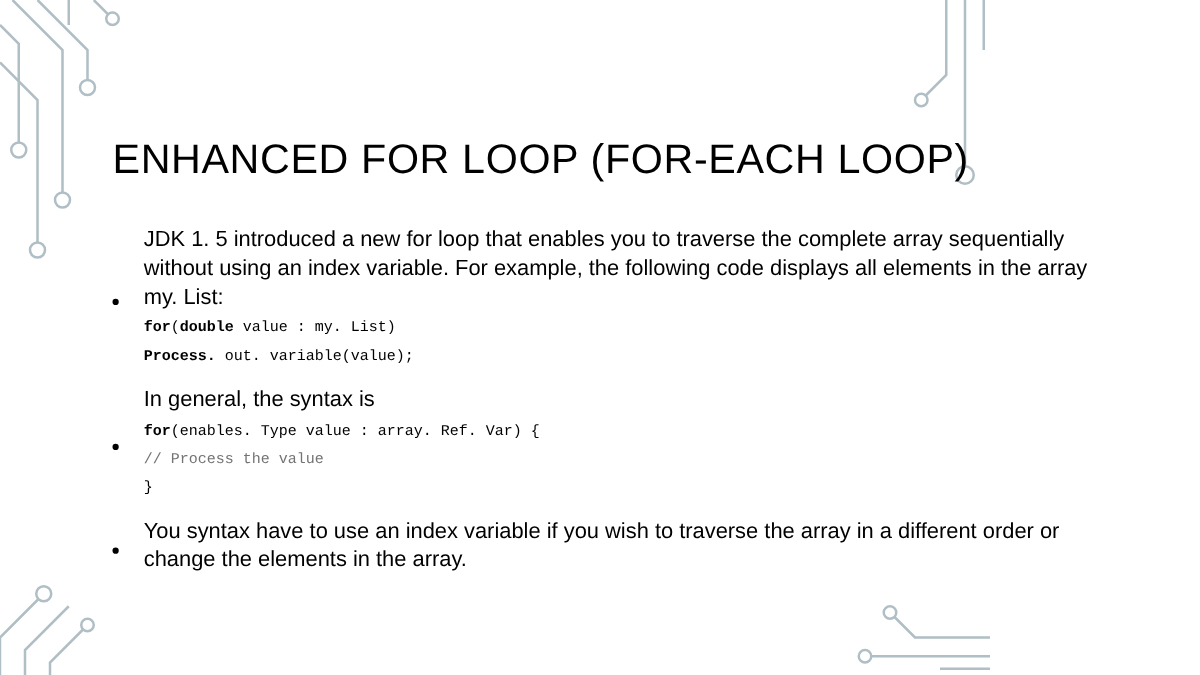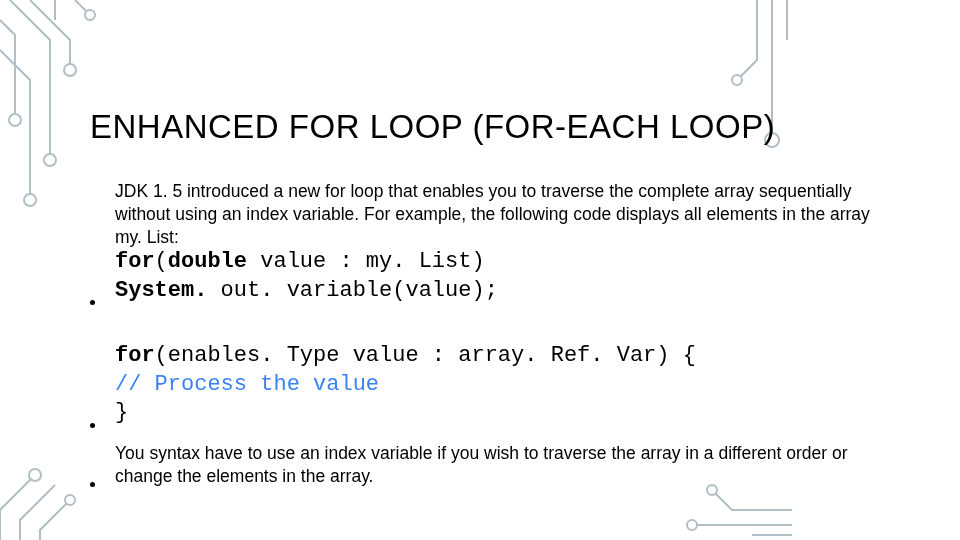--- a/index.html
+++ b/index.html
@@ -28,42 +28,42 @@
     font-weight: 400;
   }
   .body {
     position: absolute;
     left: 90px;
     top: 180px;
     width: 800px;
   }
   .bullet {
     display: flex;
-    align-items: flex-end;
+    align-items: center;
     margin-bottom: 14px;
   }
   .dot {
     width: 5px;
     height: 5px;
     border-radius: 50%;
     background: #000;
     margin-top: 9px;
     margin-right: 20px;
     flex-shrink: 0;
   }
   .text {
     font-size: 17.5px;
     line-height: 1.3;
   }
   .mono {
     font-family: "Courier New", Courier, monospace;
-    font-size: 22px;
+    font-size: 12px;
   }
   .kw { font-weight: bold; }
-  .comment { color: #3b82f6; }
+  .comment { color: #737373; }
 
   
   svg.circuit { position: absolute; pointer-events: none; }
   .trace { stroke: #B0BEC5; stroke-width: 2; fill: none; }
   .node  { fill: #ffffff; stroke: #B0BEC5; stroke-width: 2; }
 </style>
 </head>
 <body>
 
 <div class="slide">
@@ -110,28 +110,28 @@
 
   <div class="body">
 
     <div class="bullet">
       <div class="dot"></div>
       <div class="text">
         <span>JDK 1. 5 introduced a new for loop that enables you to traverse the complete array sequentially without using an index variable. For example, the following code displays all elements in the array my. List:</span><br>
         <span class="mono">
           <span class="kw">for</span><span>(</span><span class="kw">double</span><span> value : my. List)</span>
         </span><br>
-        <span class="mono"><span>  </span><span class="kw">System.</span><span> out. variable(value);</span></span>
+        <span class="mono"><span>  </span><span class="kw">Process.</span><span> out. variable(value);</span></span>
       </div>
     </div>
 
     <div class="bullet">
       <div class="dot"></div>
       <div class="text">
-        <br>
+        <span>In general, the syntax is</span><br>
         <span class="mono"><span class="kw">for</span><span>(enables. Type value : array. Ref. Var) {</span></span><br>
         <span class="mono comment"> // Process the value</span><br>
         <span class="mono">}</span>
       </div>
     </div>
 
     <div class="bullet">
       <div class="dot"></div>
       <div class="text">
         <span>You syntax have to use an index variable if you wish to traverse the array in a different order or change the elements in the array.</span>

